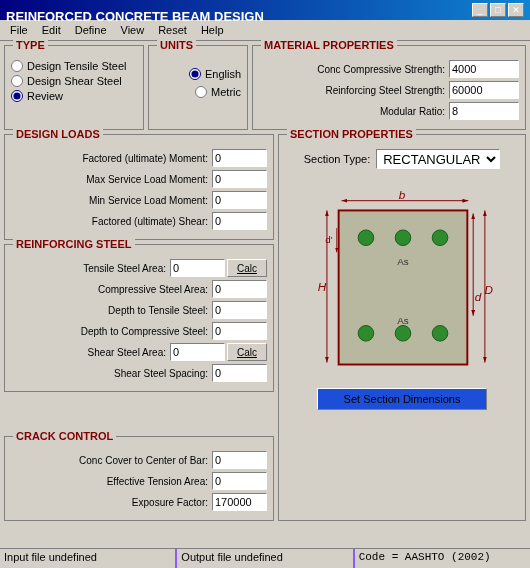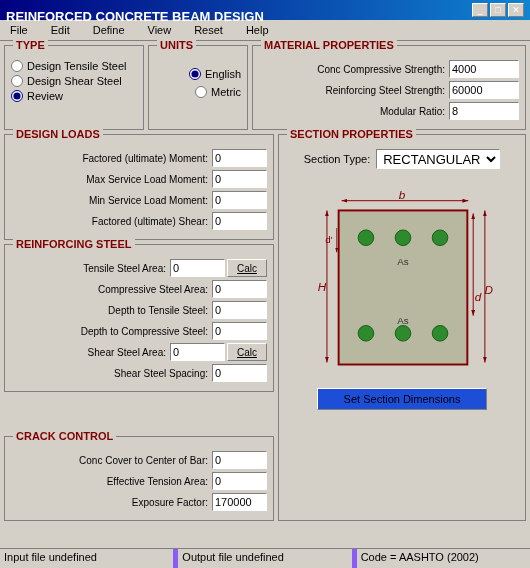--- a/index.html
+++ b/index.html
@@ -39,21 +39,21 @@
       display: flex;
       align-items: center;
       justify-content: center;
       cursor: pointer;
       line-height: 1;
     }
     .menu-bar {
       background: #d4d0c8;
       padding: 2px 4px;
       display: flex;
-      gap: 11px;
+      gap: 2px;
       border-bottom: 1px solid #808080;
     }
     .menu-item {
       padding: 2px 6px;
       cursor: pointer;
       font-size: 11px;
     }
     .main-content {
       padding: 4px;
       display: grid;
@@ -188,25 +188,25 @@
       bottom: 0;
       left: 0;
       right: 0;
       height: 20px;
       background: #d4d0c8;
       border-top: 1px solid #808080;
       display: flex;
     }
     .status-panel {
       flex: 1;
-      border-right: 5px solid #8b5cf6;
+      border-right: 2px solid #8b5cf6;
       padding: 2px 4px;
       font-size: 11px;
     }
-    .status-panel:last-child { border-right: none; }
+    .status-panel:last-child { border-right: none; font-family: Liberation Mono, monospace; }
     .top-section-wrapper {
       display: grid;
       grid-template-columns: 140px 100px 1fr;
       gap: 4px;
       grid-column: 1 / 3;
     }
   </style>
 </head>
 <body>
 

